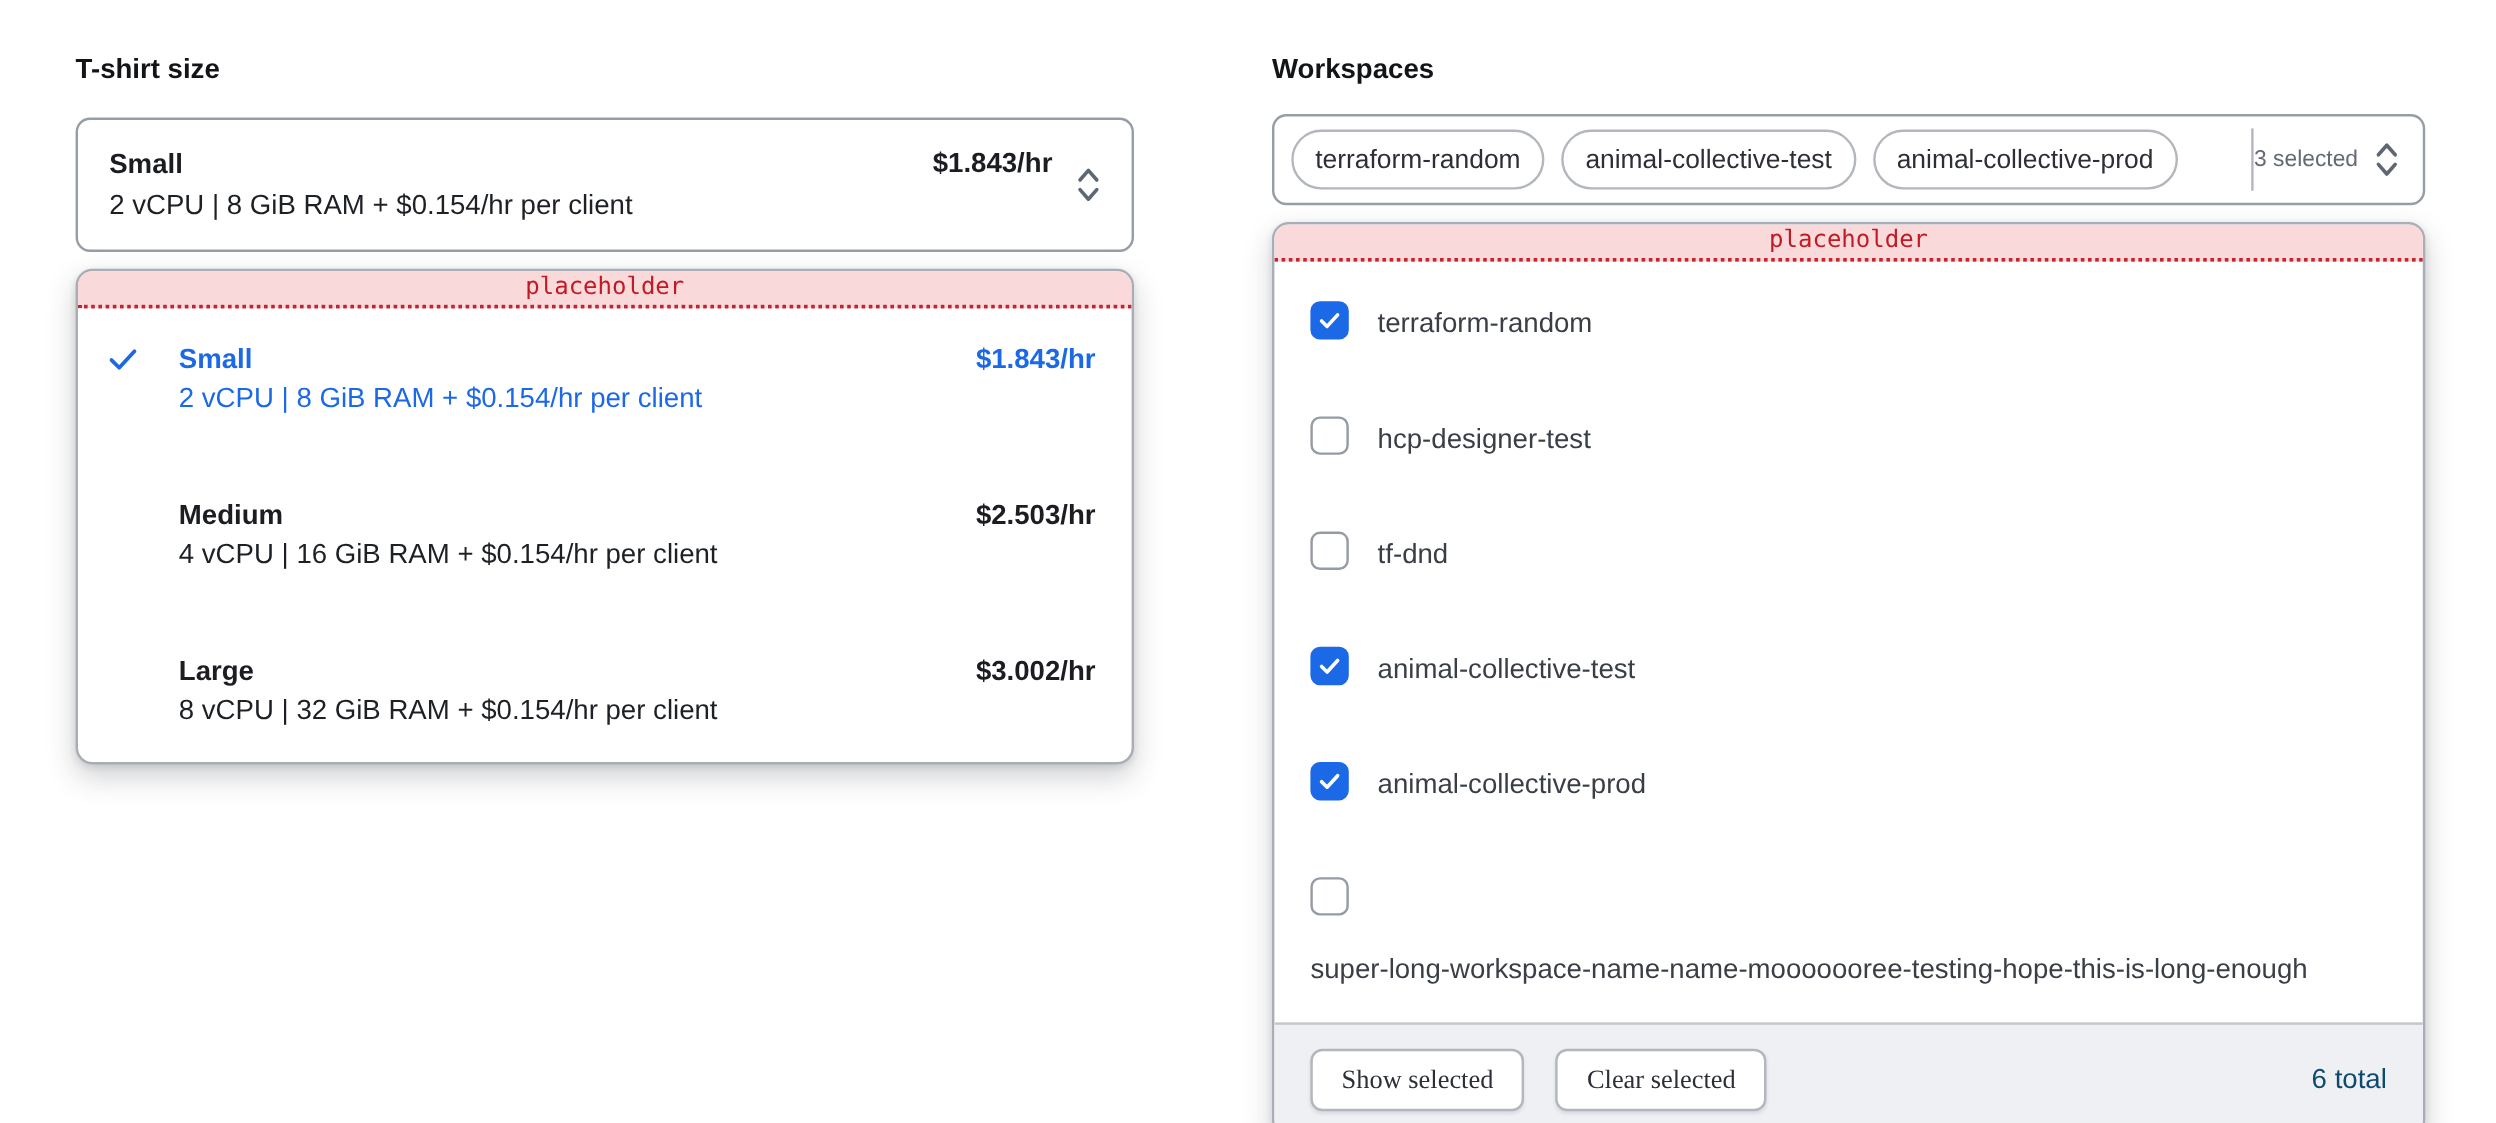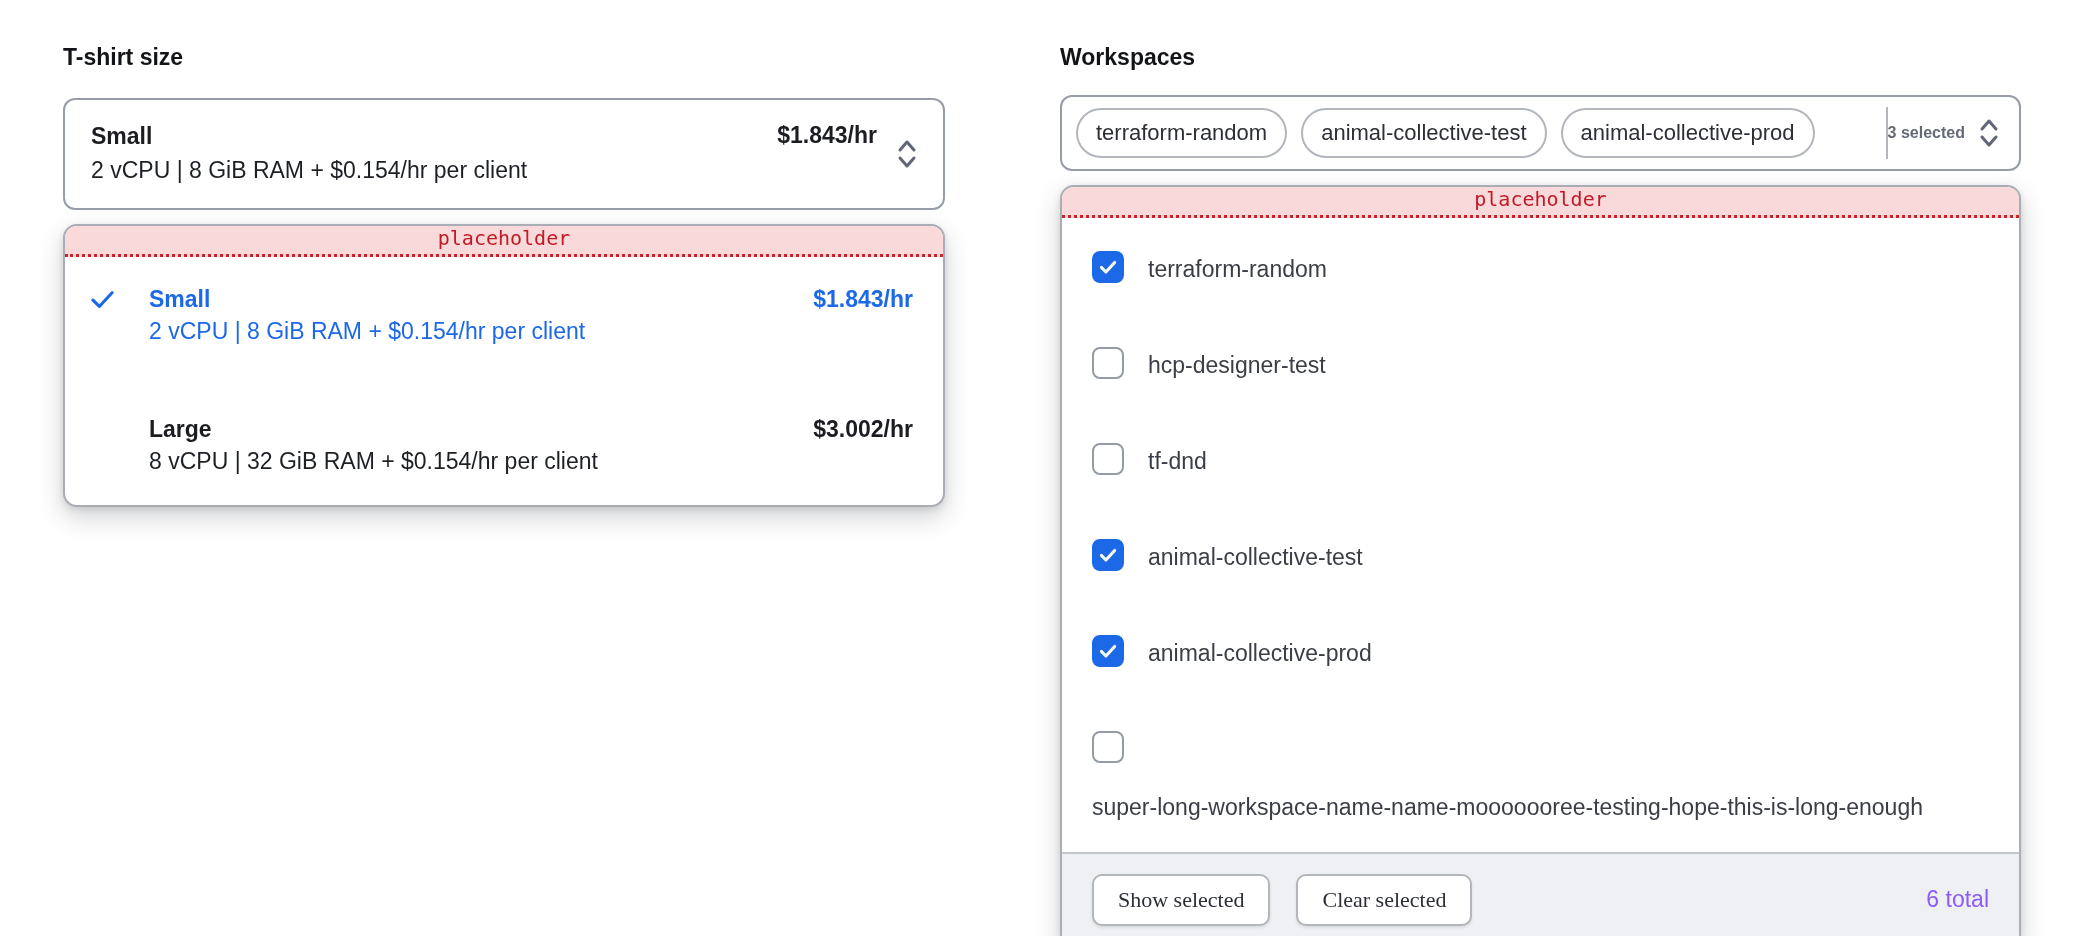--- a/index.html
+++ b/index.html
@@ -59,21 +59,21 @@
   }
   .pills-area{
     flex:1; min-width:0; overflow:hidden; display:flex; gap:14px; align-items:center;
     border-right:2px solid #b2b6bd; height:52px; padding-right:0;
   }
   .pill{
     flex:0 0 auto; white-space:nowrap; font-size:22px; color:#2c2f36;
     border:2px solid #b2b6bd; border-radius:27px; padding:9px 18px; line-height:28px;
     background:#fff;
   }
-  .count-label{flex:0 0 auto; font-size:16px; color:var(--muted);font-weight:bold;}
+  .count-label{flex:0 0 auto; font-size:19px; color:var(--muted);}
   .ws-trigger .updown{margin-left:12px;}
 
   .ws-list{padding:16px 0 10px;}
   .ws-row{display:flex; align-items:flex-start; gap:24px; padding:15px 30px; margin-bottom:26px; cursor:pointer;}
   .ws-row:last-child{margin-bottom:0;flex-direction:column;}
   .cb{
     flex:0 0 auto; width:32px; height:32px; border:2px solid #959ba5; border-radius:8px;
     background:#fff; display:flex; align-items:center; justify-content:center; margin-top:2px;
   }
   .ws-row.checked .cb{background:var(--accent); border-color:var(--accent);}
@@ -84,21 +84,21 @@
   .ws-footer{
     height:93px; background:var(--footer-bg); border-top:2px solid #c3c6cc;
     display:flex; align-items:center; padding:0 30px; gap:26px;
   }
   .btn{
     background:#fff; border:2px solid #b2b6bd; border-radius:10px;
     padding:11px 24px; font-size:22px; color:#2c2f36; font-family:Liberation Serif, serif;
     box-shadow:0 2px 3px rgba(40,44,53,.10); cursor:pointer;
   }
   .spacer{flex:1;}
-  .total-label{font-size:23px; color:#8b5cf6;}
+  .total-label{font-size:23px; color:#0c4a6e;}
 </style>
 </head>
 <body>
 
 <div class="stage">
 
   <section class="col col-tshirt">
     <h2 class="section-label">T-shirt size</h2>
 
     <div class="select-trigger">
@@ -120,20 +120,28 @@
       <div class="size-list" id="size-list">
           <div class="size-option selected">
     <svg class="check-icon" viewBox="0 0 24 24">
       <path d="M3.5 12.5 L9.2 18.2 L20.5 6" fill="none" stroke="currentColor" stroke-width="2.8" stroke-linecap="round" stroke-linejoin="round"></path>
     </svg>
     <div class="so-text">
       <div class="so-title">Small</div>
       <div class="so-detail">2 vCPU | 8 GiB RAM + $0.154/hr per client</div>
     </div>
     <div class="so-price">$1.843/hr</div>
+  </div>
+          <div class="size-option">
+
+    <div class="so-text">
+      <div class="so-title">Medium</div>
+      <div class="so-detail">4 vCPU | 16 GiB RAM + $0.154/hr per client</div>
+    </div>
+    <div class="so-price">$2.503/hr</div>
   </div>
           <div class="size-option">
 
     <div class="so-text">
       <div class="so-title">Large</div>
       <div class="so-detail">8 vCPU | 32 GiB RAM + $0.154/hr per client</div>
     </div>
     <div class="so-price">$3.002/hr</div>
   </div>
         </div>

